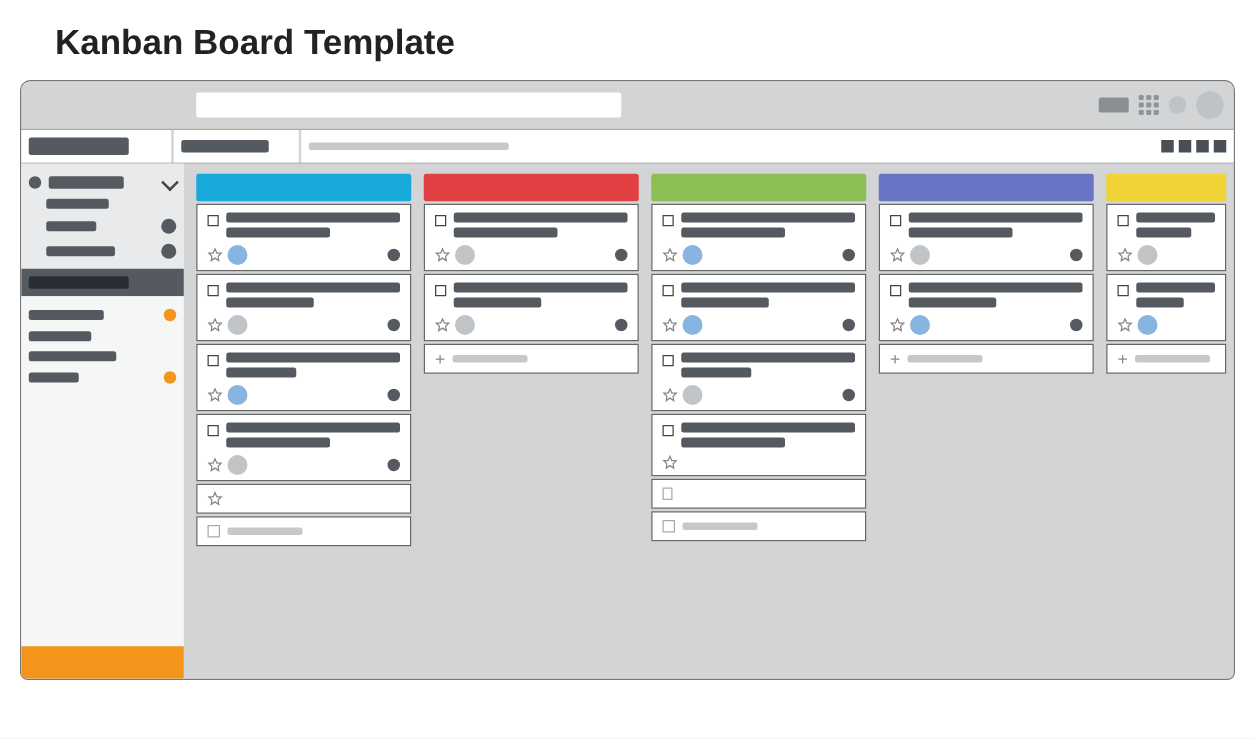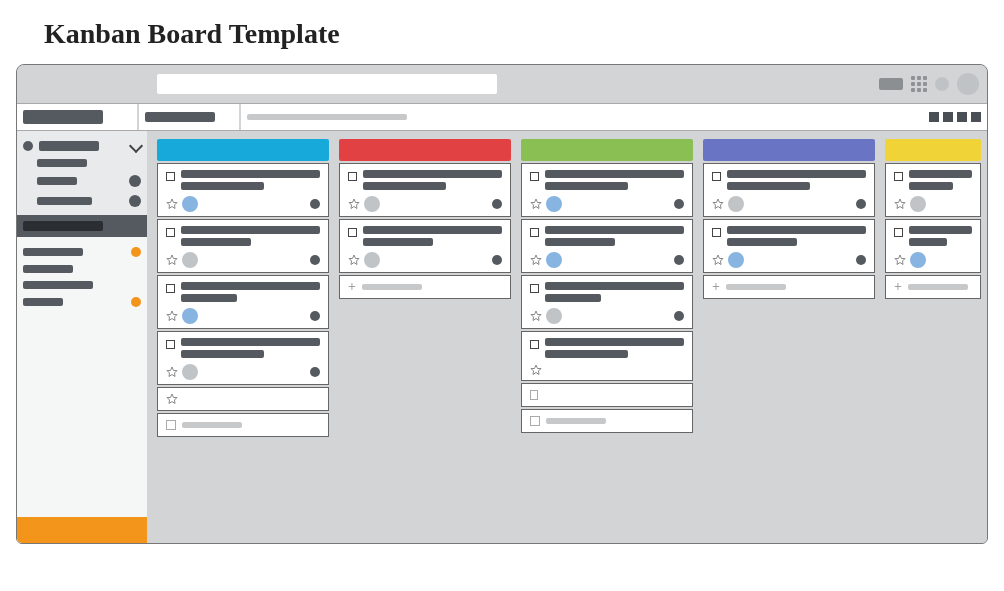--- a/index.html
+++ b/index.html
@@ -2,21 +2,21 @@
 <html><head>
 <meta charset="utf-8">
 <style>
   * { box-sizing: border-box; }
   body {
     margin: 0;
     font-family: Arial, Helvetica, sans-serif;
     background: #fff;
     color: #222;
   }
-  .page { width: 1004px; height: 591px; position: relative; font-family: Liberation Serif, serif; }
+  .page { width: 1004px; height: 591px; position: relative; }
   .title {
     position: absolute;
     left: 44px;
     top: 18px;
     font-size: 28px;
     font-weight: 800;
   }
   .window {
     position: absolute;
     left: 16px;

